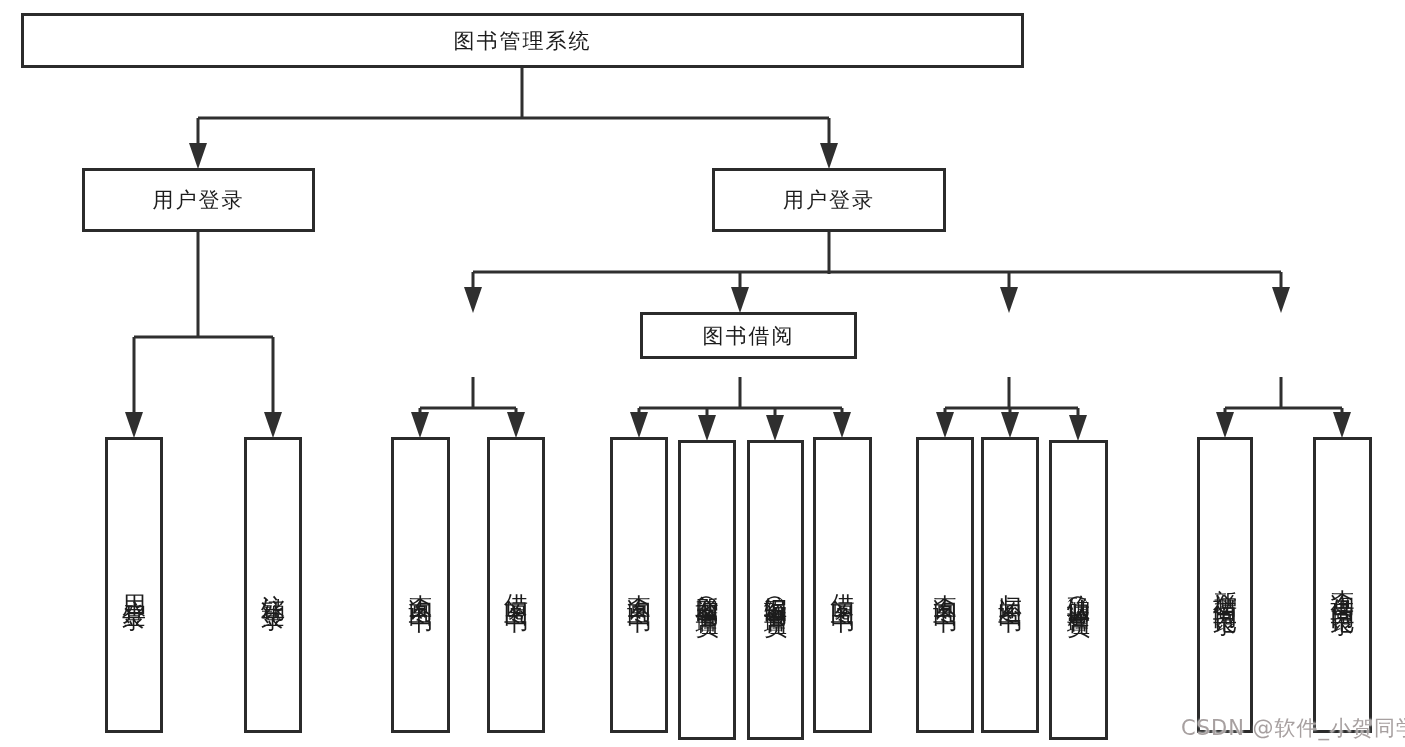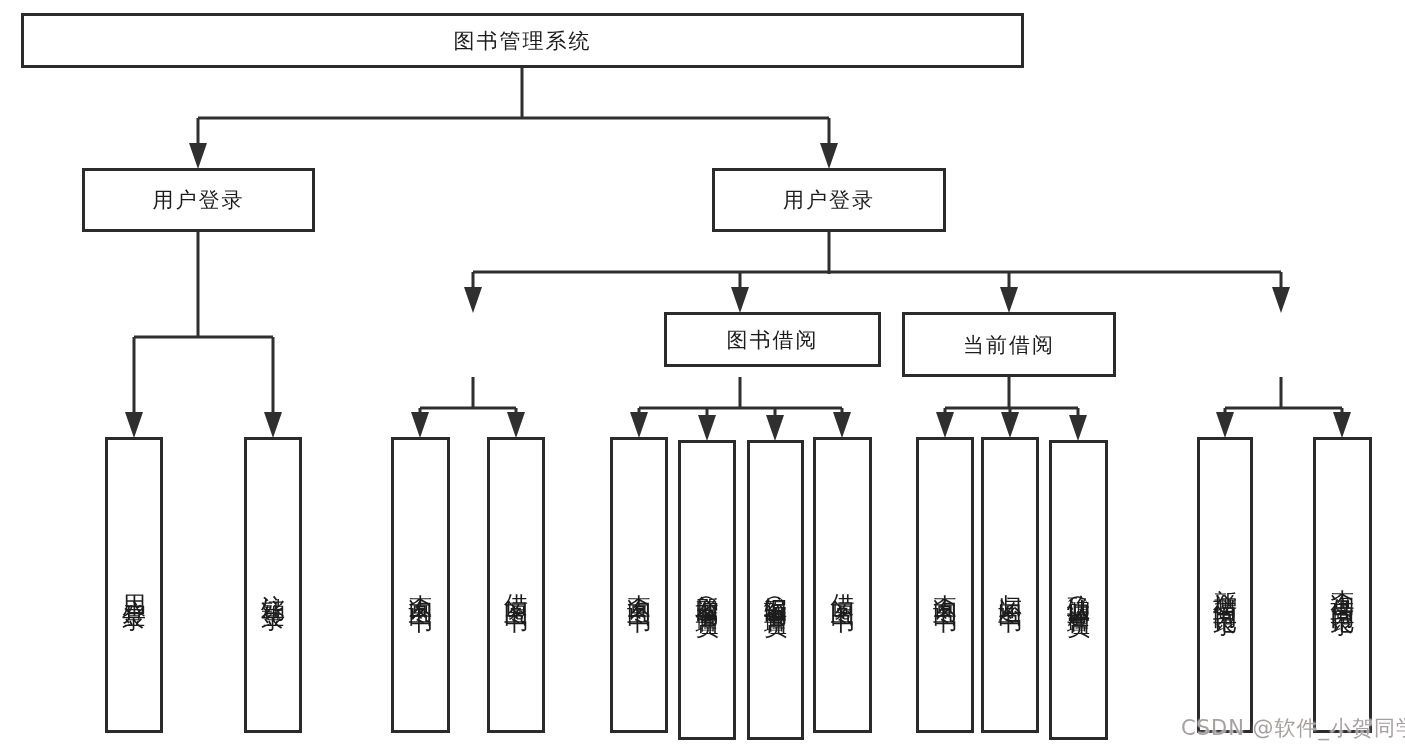--- a/index.html
+++ b/index.html
@@ -79,25 +79,22 @@
     <span class="lbl">图书管理系统</span>
   </div>
 
   <div class="node h" style="left:82px;top:168px;width:233px;height:64px">
     <span class="lbl">用户登录</span>
   </div>
   <div class="node h" style="left:712px;top:168px;width:234px;height:64px">
     <span class="lbl">用户登录</span>
   </div>
 
-  <div class="node h" style="left:664px;top:312px;width:217px;height:55px">
+  <div class="node h" style="left:640px;top:312px;width:217px;height:47px">
     <span class="lbl">图书借阅</span>
-  </div>
-  <div class="node h" style="left:902px;top:312px;width:214px;height:65px">
-    <span class="lbl">当前借阅</span>
   </div>
 
   <div class="node v" style="left:105px;top:437px;width:58px;height:296px">
     <span class="lbl">用户登录</span>
   </div>
   <div class="node v" style="left:244px;top:437px;width:58px;height:296px">
     <span class="lbl">注销登录</span>
   </div>
 
   <div class="node v" style="left:391px;top:437px;width:59px;height:296px">

